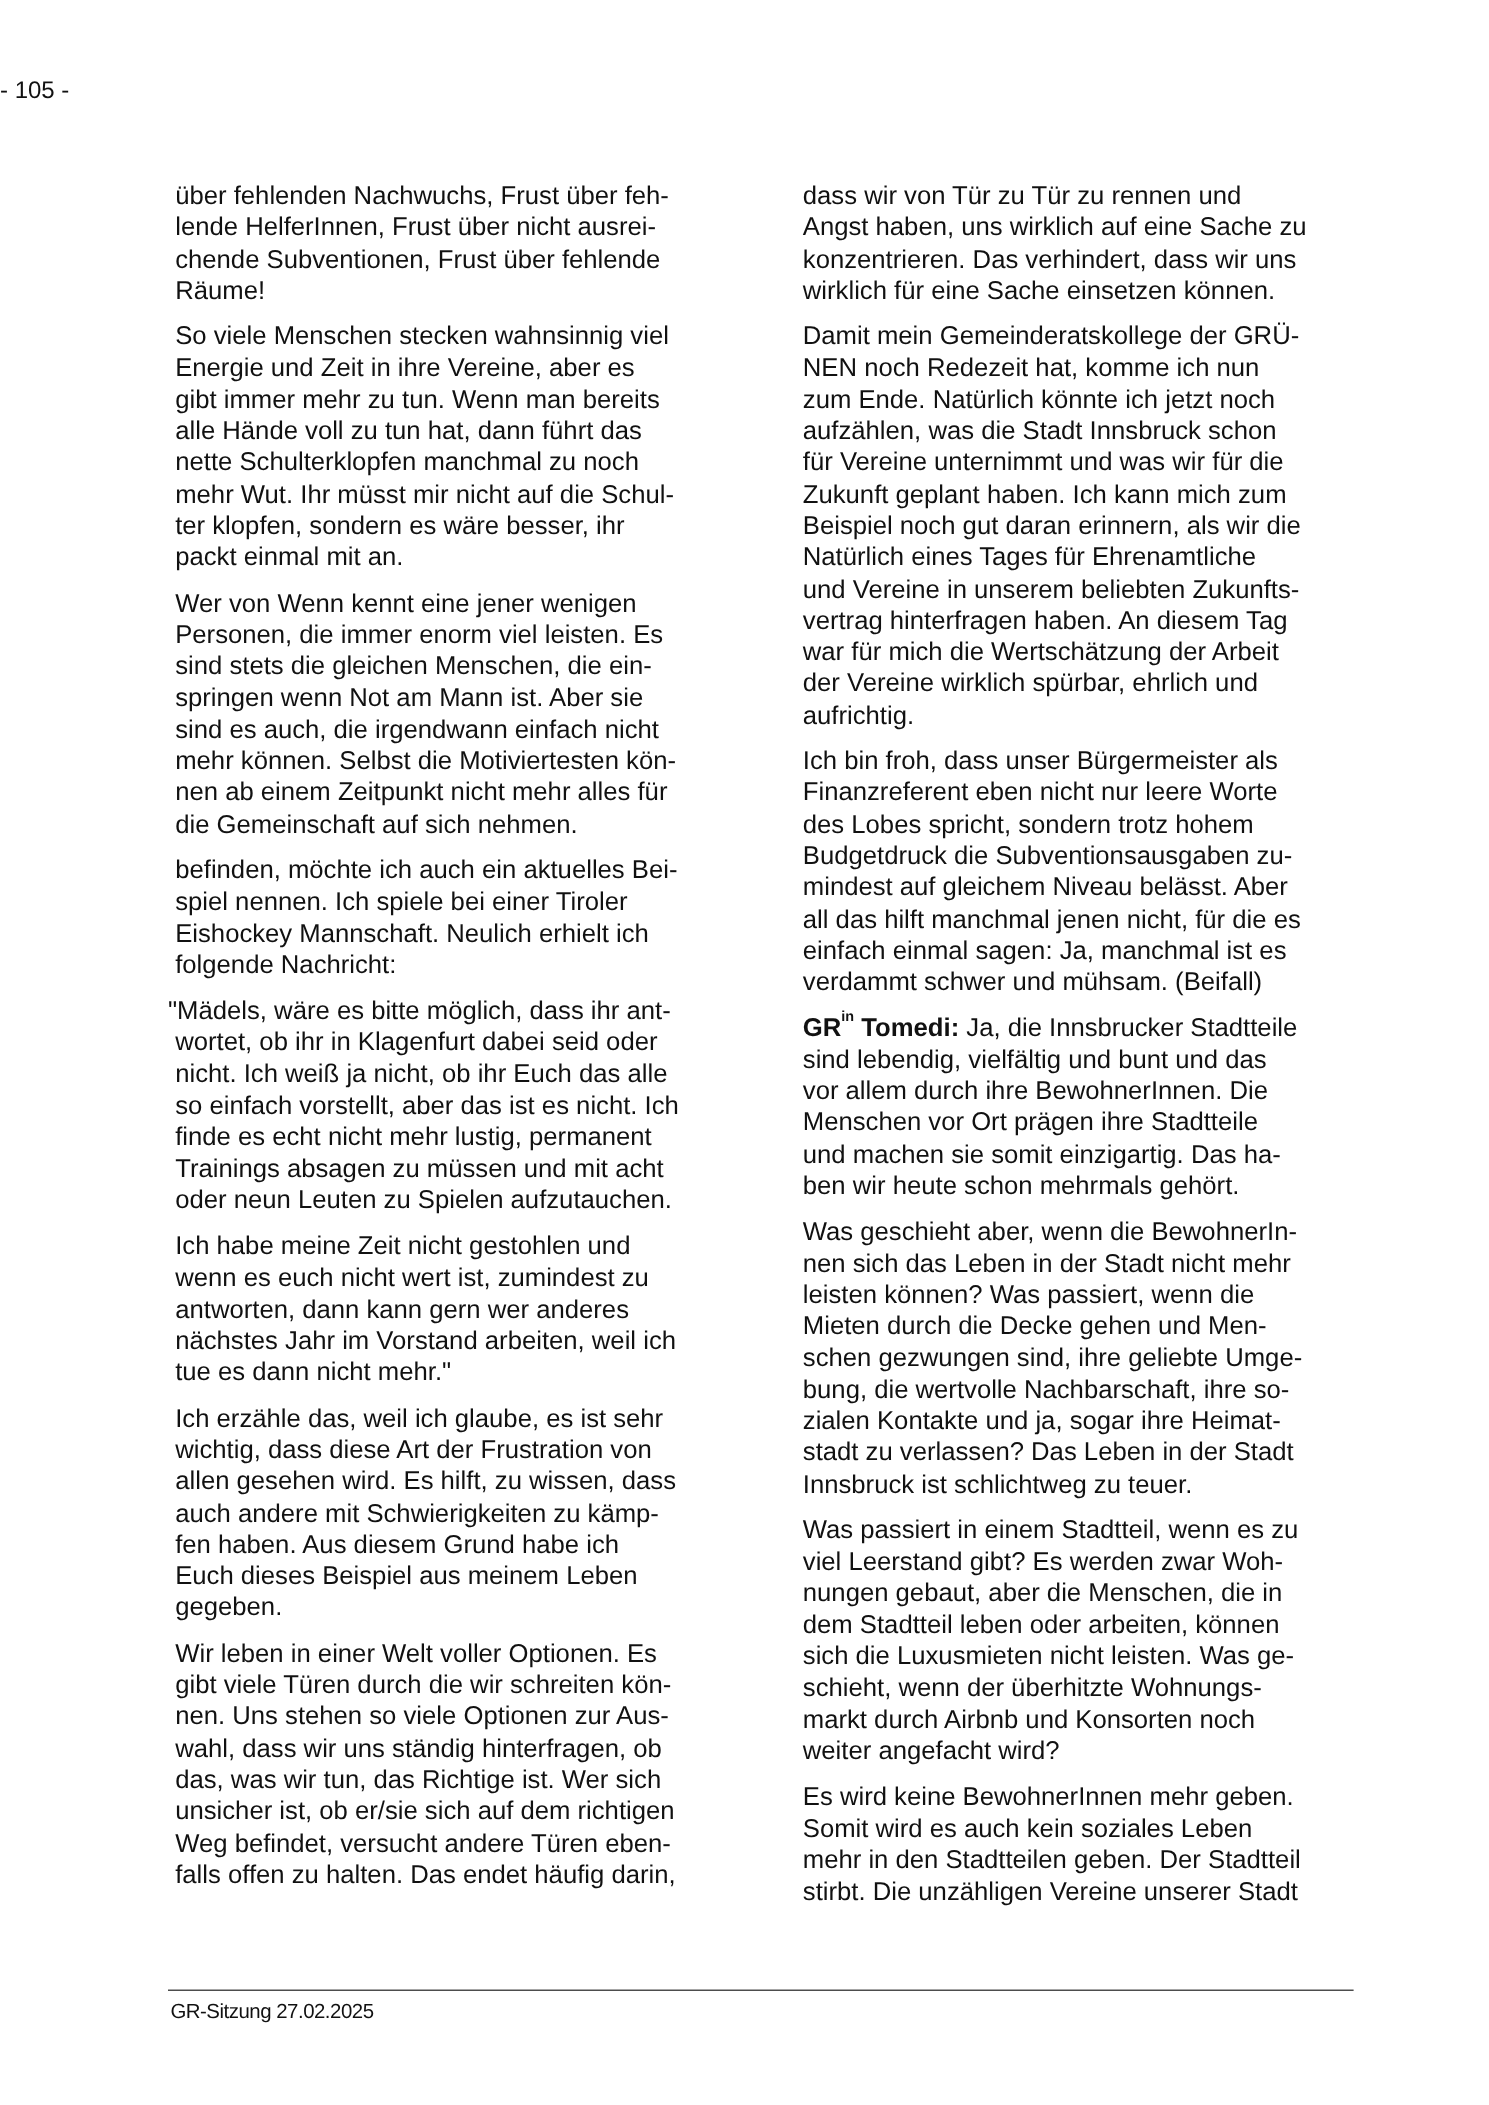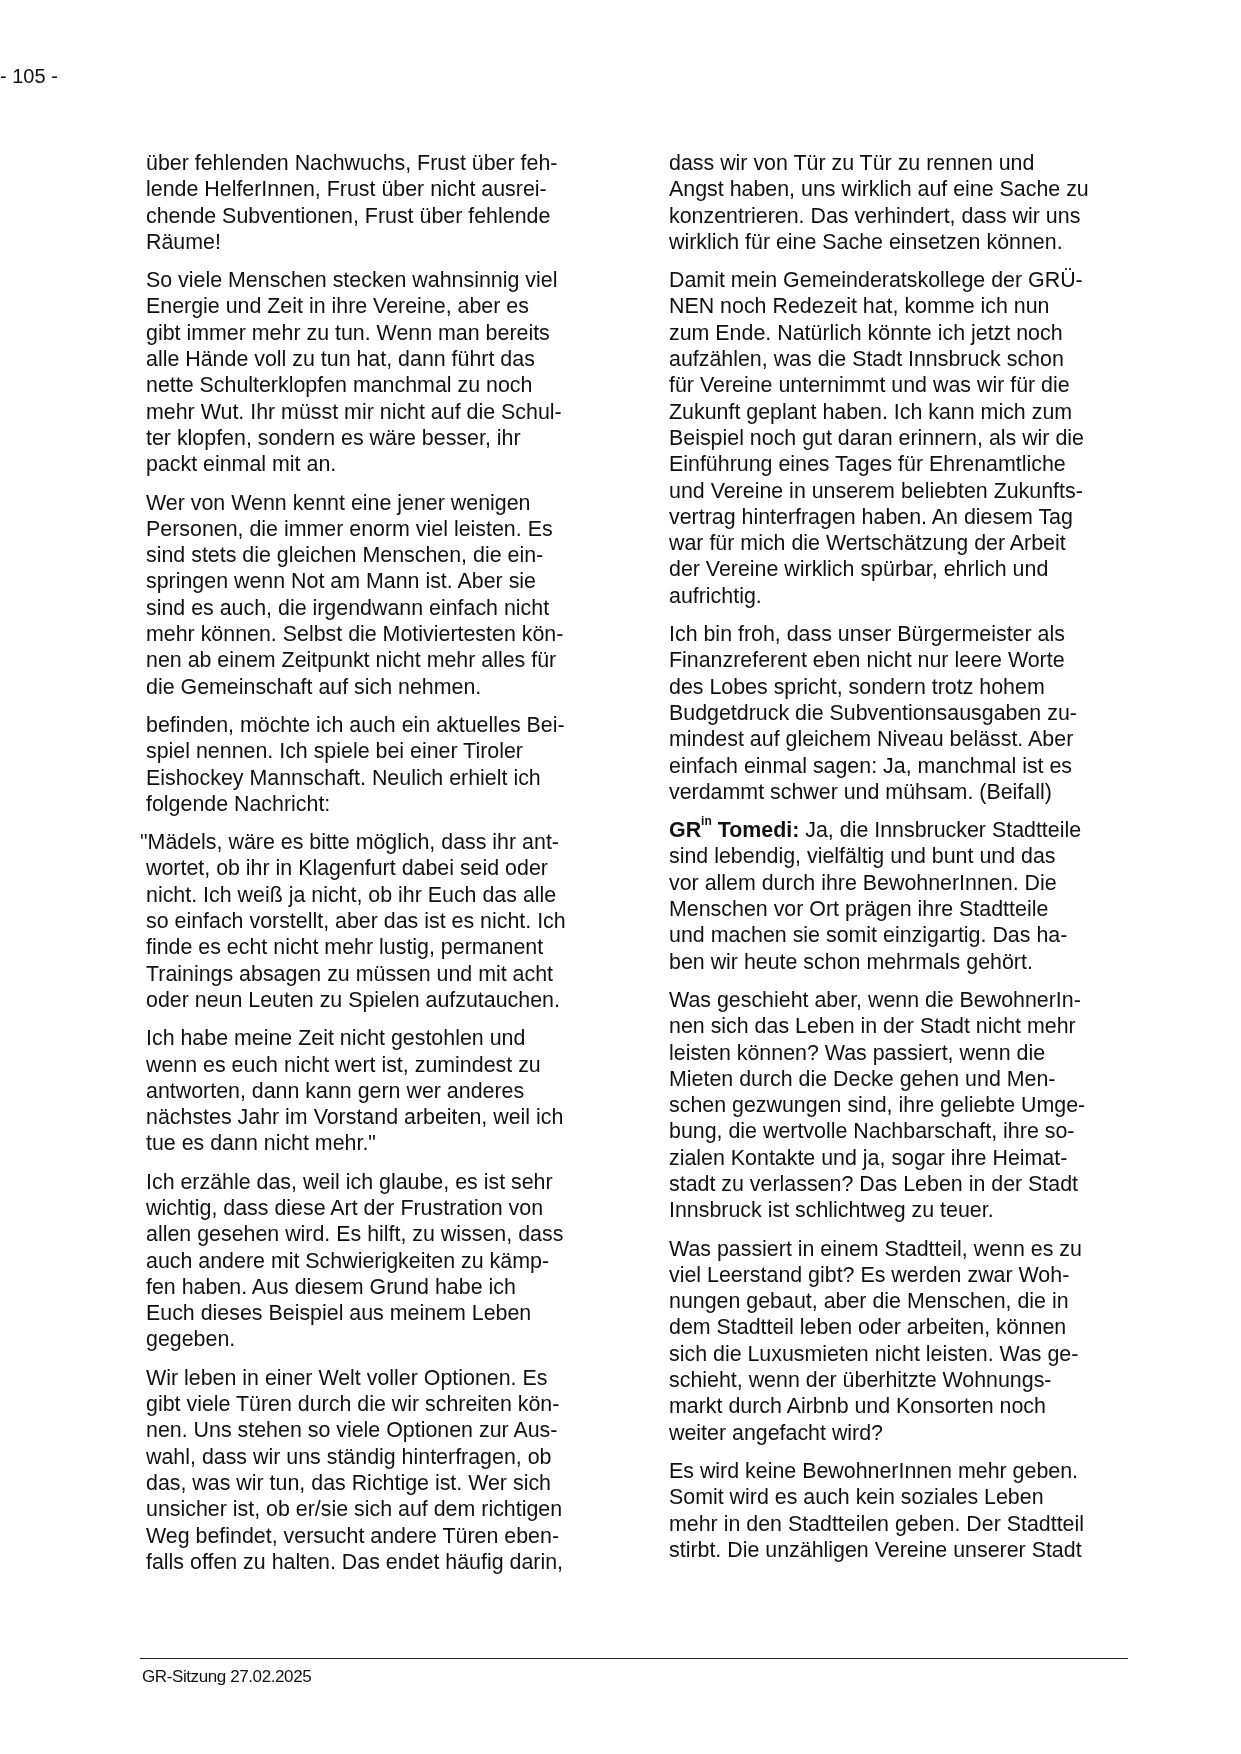--- a/index.html
+++ b/index.html
@@ -152,33 +152,34 @@
       <span class="line">wirklich für eine Sache einsetzen können.</span>
     </div>
     <div class="para">
       <span class="line">Damit mein Gemeinderatskollege der GRÜ-</span>
       <span class="line">NEN noch Redezeit hat, komme ich nun</span>
       <span class="line">zum Ende. Natürlich könnte ich jetzt noch</span>
       <span class="line">aufzählen, was die Stadt Innsbruck schon</span>
       <span class="line">für Vereine unternimmt und was wir für die</span>
       <span class="line">Zukunft geplant haben. Ich kann mich zum</span>
       <span class="line">Beispiel noch gut daran erinnern, als wir die</span>
-      <span class="line">Einführung eines Tages für Ehrenamtliche</span>
+      <span class="line">Natürlich eines Tages für Ehrenamtliche</span>
       <span class="line">und Vereine in unserem beliebten Zukunfts-</span>
       <span class="line">vertrag hinterfragen haben. An diesem Tag</span>
       <span class="line">war für mich die Wertschätzung der Arbeit</span>
       <span class="line">der Vereine wirklich spürbar, ehrlich und</span>
       <span class="line">aufrichtig.</span>
     </div>
     <div class="para">
       <span class="line">Ich bin froh, dass unser Bürgermeister als</span>
       <span class="line">Finanzreferent eben nicht nur leere Worte</span>
       <span class="line">des Lobes spricht, sondern trotz hohem</span>
       <span class="line">Budgetdruck die Subventionsausgaben zu-</span>
       <span class="line">mindest auf gleichem Niveau belässt. Aber</span>
+      <span class="line">all das hilft manchmal jenen nicht, für die es</span>
       <span class="line">einfach einmal sagen: Ja, manchmal ist es</span>
       <span class="line">verdammt schwer und mühsam. (Beifall)</span>
     </div>
     <div class="para">
       <span class="line"><span class="speaker"><span>GR</span><sup>in</sup> <span>Tomedi:</span></span><span style="white-space: pre;"> Ja, die Innsbrucker Stadtteile</span></span>
       <span class="line">sind lebendig, vielfältig und bunt und das</span>
       <span class="line">vor allem durch ihre BewohnerInnen. Die</span>
       <span class="line">Menschen vor Ort prägen ihre Stadtteile</span>
       <span class="line">und machen sie somit einzigartig. Das ha-</span>
       <span class="line">ben wir heute schon mehrmals gehört.</span>

